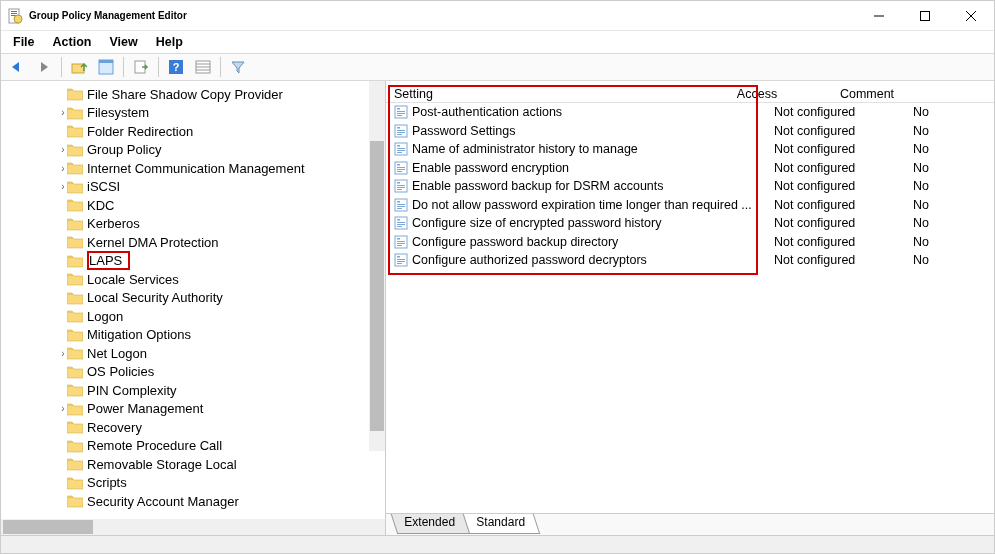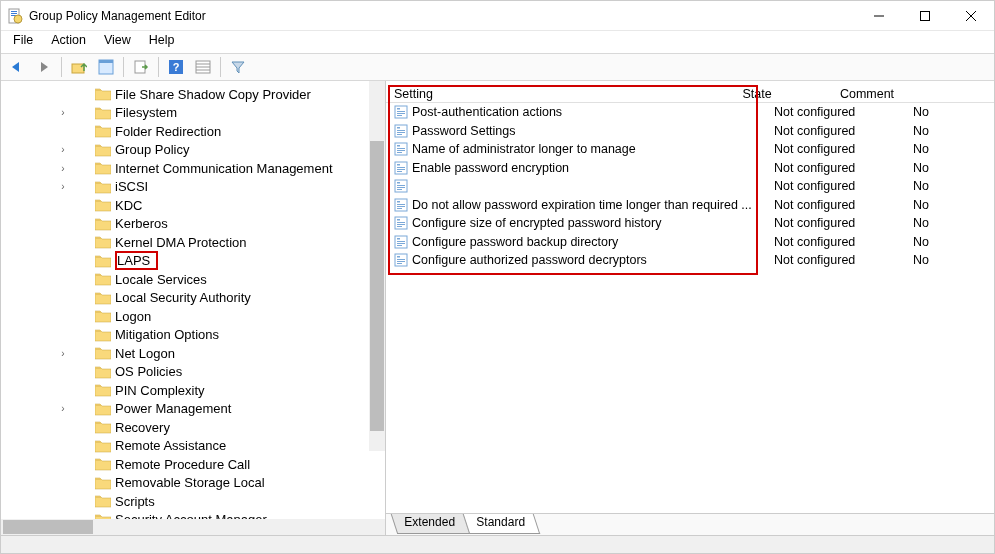--- a/index.html
+++ b/index.html
@@ -1,30 +1,30 @@
 <!DOCTYPE html>
 <html><head>
 <meta charset="utf-8">
 <style>
   * { box-sizing: border-box; font-family: "Segoe UI", Arial, sans-serif; }
   body { margin: 0; background: #fff; width: 995px; height: 554px; overflow: hidden; font-size: 13px; color: #000; }
   .window { width: 100%; height: 100%; display: flex; flex-direction: column; border: 1px solid #ccc; }
   .titlebar { height: 30px; display: flex; align-items: center; padding: 0 0 0 6px; background: #fff; border-bottom: 1px solid #e8e8e8; }
   .titlebar .appicon { width: 16px; height: 16px; margin-right: 6px; }
-  .titlebar .title { flex: 1; font-size: 12px; }
+  .titlebar .title { flex: 1; font-size: 10px; font-weight: bold; }
   .winbtn { width: 46px; height: 30px; display: flex; align-items: center; justify-content: center; cursor: default; }
-  .menubar { height: 22px; display: flex; align-items: flex-start; padding: 0 4px; gap: 2px; font-size: 12.5px; }
+  .menubar { height: 22px; display: flex; align-items: center; padding: 0 4px; gap: 2px; font-size: 12.5px; font-weight: bold; }
   .menuitem { padding: 2px 8px; cursor: default; }
   .toolbar { height: 28px; border-top: 1px solid #d8d8d8; border-bottom: 1px solid #d8d8d8; display: flex; align-items: center; padding: 0 4px; gap: 3px; background: #fafafa; }
   .tbtn { width: 24px; height: 22px; display: flex; align-items: center; justify-content: center; border: 1px solid transparent; cursor: default; }
   .tdiv { width: 1px; height: 20px; background: #ccc; margin: 0 2px; }
   .content { flex: 1; display: flex; overflow: hidden; }
   .tree-pane { width: 385px; overflow: auto; border-right: 1px solid #ccc; position: relative; }
   .tree { padding: 4px 0 20px 0; }
-  .tree-item { display: flex; align-items: center; height: 18.5px; padding-left: 94px; white-space: nowrap; cursor: default; position: relative; }
+  .tree-item { display: flex; align-items: center; height: 18.5px; padding-left: 66px; white-space: nowrap; cursor: default; position: relative; }
   .caret { position: absolute; left: 56px; width: 12px; height: 12px; display: flex; align-items: center; justify-content: center; font-size: 10px; color: #666; }
   .folder-icon { width: 16px; height: 14px; margin-right: 4px; flex-shrink: 0; }
   .highlight-box { border: 2px solid #d00000; padding-right: 6px; }
   .hscroll-mock { position: absolute; bottom: 0; left: 0; right: 0; height: 16px; background: #f0f0f0; display: flex; align-items: center; }
   .hscroll-thumb { height: 14px; background: #bdbdbd; width: 90px; margin-left: 2px; }
   .list-pane { flex: 1; display: flex; flex-direction: column; position: relative; }
   .list-inner { flex: 1; overflow: auto; padding: 0; }
   .list-header { display: flex; height: 22px; align-items: center; border-bottom: 1px solid #e0e0e0; font-size: 12.5px; padding-top: 4px; }
   .col-setting { width: 316px; padding-left: 8px; }
   .col-state { width: 110px; text-align: center; }
@@ -277,27 +277,20 @@
               <path d="M0 2 L5 2 L7 4 L16 4 L16 13 L0 13 Z" fill="#f9d97b" stroke="#c9a53e" stroke-width="0.5"></path>
               <path d="M0 2 L5 2 L7 4 L0 4 Z" fill="#e8c565"></path>
             </svg>
             <span>Recovery</span>
           </div>
           <div class="tree-item">
             <svg class="folder-icon" viewBox="0 0 16 14">
               <path d="M0 2 L5 2 L7 4 L16 4 L16 13 L0 13 Z" fill="#f9d97b" stroke="#c9a53e" stroke-width="0.5"></path>
               <path d="M0 2 L5 2 L7 4 L0 4 Z" fill="#e8c565"></path>
             </svg>
-            <span>Remote Assistance</span>
-          </div>
-          <div class="tree-item">
-            <svg class="folder-icon" viewBox="0 0 16 14">
-              <path d="M0 2 L5 2 L7 4 L16 4 L16 13 L0 13 Z" fill="#f9d97b" stroke="#c9a53e" stroke-width="0.5"></path>
-              <path d="M0 2 L5 2 L7 4 L0 4 Z" fill="#e8c565"></path>
-            </svg>
             <span>Remote Procedure Call</span>
           </div>
           <div class="tree-item">
             <svg class="folder-icon" viewBox="0 0 16 14">
               <path d="M0 2 L5 2 L7 4 L16 4 L16 13 L0 13 Z" fill="#f9d97b" stroke="#c9a53e" stroke-width="0.5"></path>
               <path d="M0 2 L5 2 L7 4 L0 4 Z" fill="#e8c565"></path>
             </svg>
             <span>Removable Storage Local</span>
           </div>
           <div class="tree-item">
@@ -320,21 +313,21 @@
         </div>
       <div class="hscroll-mock">
           <div class="hscroll-thumb"></div>
         </div>
     </div>
 
     <div class="list-pane">
       <div class="list-inner">
         <div class="list-header">
           <div class="col-setting">Setting</div>
-          <div class="col-state">State</div>
+          <div class="col-state">Access</div>
           <div class="col-comment">Comment</div>
         </div>
         <div id="rows-container">
             <div class="list-row">
               <div class="cell-setting">
                 <svg class="setting-icon" viewBox="0 0 14 14">
                   <rect x="1" y="1" width="12" height="12" fill="#fff" stroke="#7aa8d8"></rect>
                   <rect x="3" y="3" width="3" height="1.5" fill="#7aa8d8"></rect>
                   <rect x="3" y="6" width="8" height="1" fill="#7aa8d8"></rect>
                   <rect x="3" y="8" width="8" height="1" fill="#7aa8d8"></rect>
@@ -361,21 +354,21 @@
             </div>
             <div class="list-row">
               <div class="cell-setting">
                 <svg class="setting-icon" viewBox="0 0 14 14">
                   <rect x="1" y="1" width="12" height="12" fill="#fff" stroke="#7aa8d8"></rect>
                   <rect x="3" y="3" width="3" height="1.5" fill="#7aa8d8"></rect>
                   <rect x="3" y="6" width="8" height="1" fill="#7aa8d8"></rect>
                   <rect x="3" y="8" width="8" height="1" fill="#7aa8d8"></rect>
                   <rect x="3" y="10" width="5" height="1" fill="#7aa8d8"></rect>
                 </svg>
-                <span>Name of administrator longer to manage</span>
+                <span>Name of administrator history to manage</span>
               </div>
               <div class="cell-state">Not configured</div>
               <div class="cell-comment">No</div>
             </div>
             <div class="list-row">
               <div class="cell-setting">
                 <svg class="setting-icon" viewBox="0 0 14 14">
                   <rect x="1" y="1" width="12" height="12" fill="#fff" stroke="#7aa8d8"></rect>
                   <rect x="3" y="3" width="3" height="1.5" fill="#7aa8d8"></rect>
                   <rect x="3" y="6" width="8" height="1" fill="#7aa8d8"></rect>
@@ -389,20 +382,21 @@
             </div>
             <div class="list-row">
               <div class="cell-setting">
                 <svg class="setting-icon" viewBox="0 0 14 14">
                   <rect x="1" y="1" width="12" height="12" fill="#fff" stroke="#7aa8d8"></rect>
                   <rect x="3" y="3" width="3" height="1.5" fill="#7aa8d8"></rect>
                   <rect x="3" y="6" width="8" height="1" fill="#7aa8d8"></rect>
                   <rect x="3" y="8" width="8" height="1" fill="#7aa8d8"></rect>
                   <rect x="3" y="10" width="5" height="1" fill="#7aa8d8"></rect>
                 </svg>
+                <span>Enable password backup for DSRM accounts</span>
               </div>
               <div class="cell-state">Not configured</div>
               <div class="cell-comment">No</div>
             </div>
             <div class="list-row">
               <div class="cell-setting">
                 <svg class="setting-icon" viewBox="0 0 14 14">
                   <rect x="1" y="1" width="12" height="12" fill="#fff" stroke="#7aa8d8"></rect>
                   <rect x="3" y="3" width="3" height="1.5" fill="#7aa8d8"></rect>
                   <rect x="3" y="6" width="8" height="1" fill="#7aa8d8"></rect>

